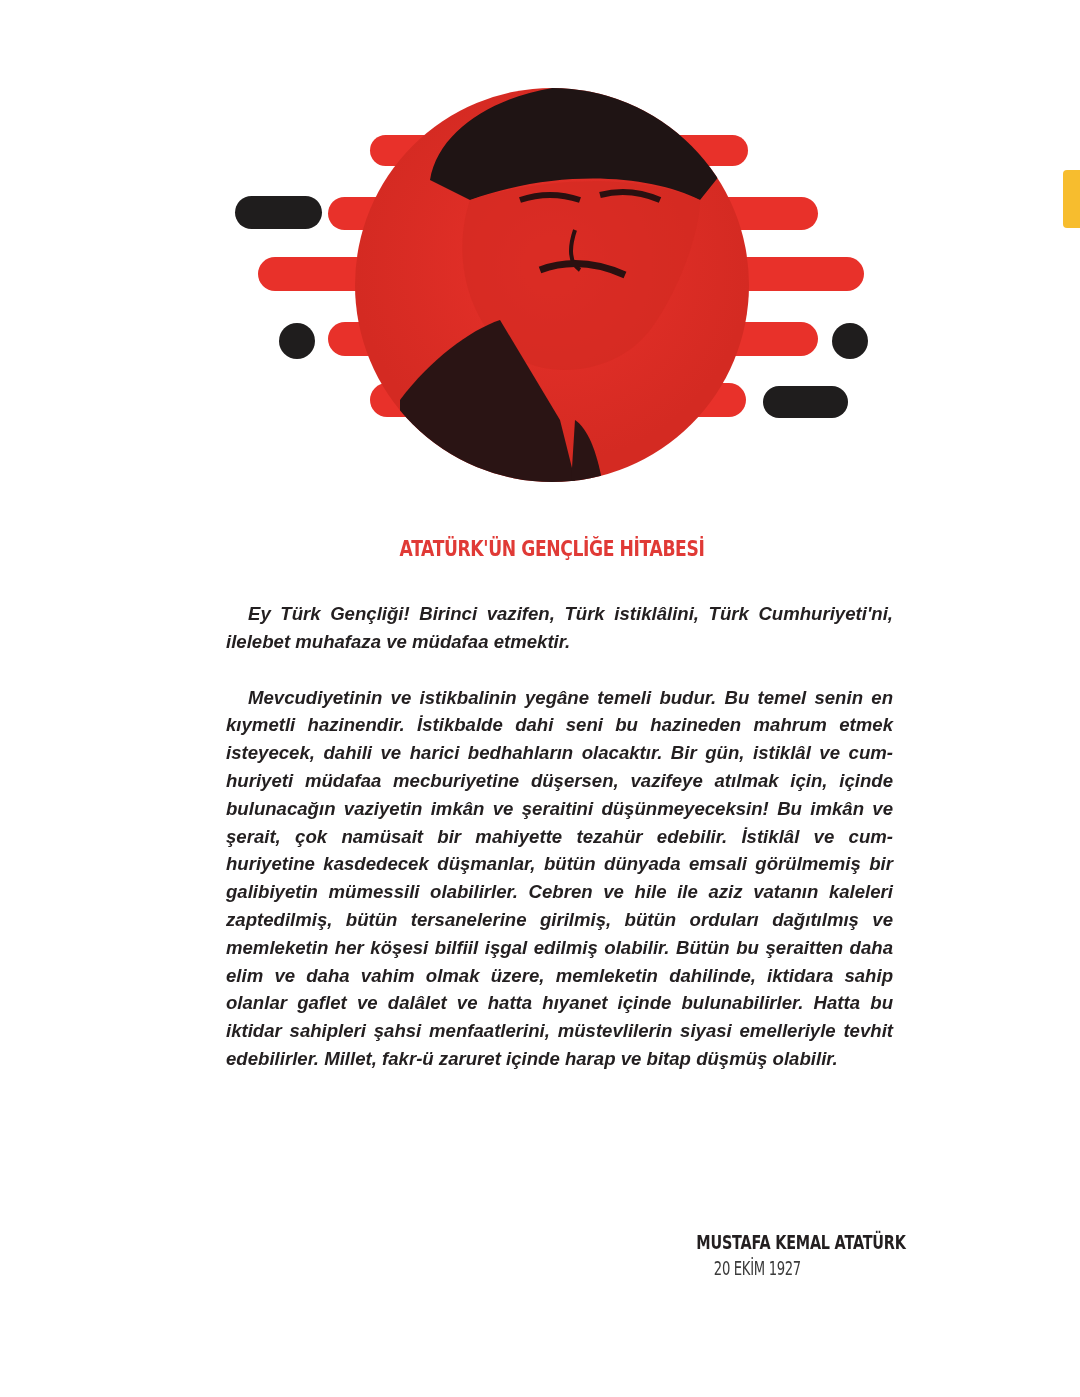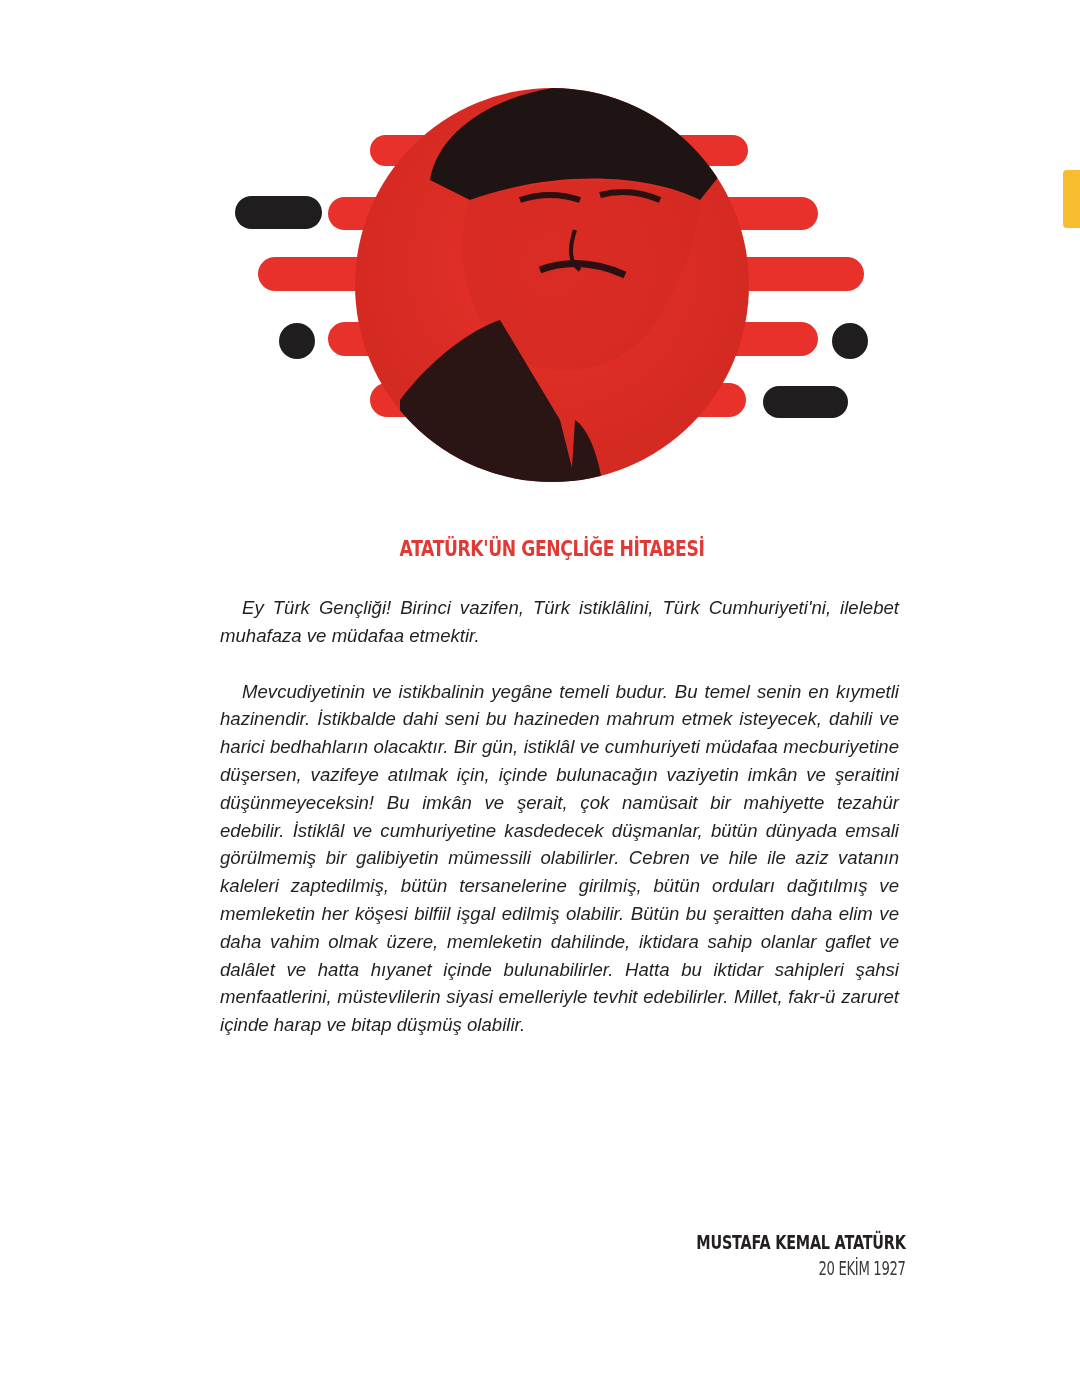--- a/index.html
+++ b/index.html
@@ -18,24 +18,24 @@
     font-family:"DejaVu Sans", sans-serif; font-weight:bold;
     font-size:22px; letter-spacing:-0.5px; color:#e03a36;
     transform:scaleX(0.78); transform-origin:552px 0;
   }
   .body-text {
     position:absolute; left:218px; top:592px; width:683px;
     font-family:"Liberation Sans", sans-serif; font-style:italic;
     font-size:18.6px; line-height:27.8px; color:#231f20;
     text-align:justify; hyphens:manual;
   }
-  .body-text p { margin:2px; text-indent:22px; }
+  .body-text p { margin:8px; text-indent:22px;font-weight:bold; }
   .body-text p + p { margin-top:28px; }
   .signature {
-    position:absolute; right:174px; top:1230px; text-align:right;
+    position:absolute; right:174px; top:1230px; 
   }
   .sig-name {
     font-family:"DejaVu Sans", sans-serif; font-weight:bold; font-size:20px;
     color:#231f20; transform:scaleX(0.72); transform-origin:100% 0;
     white-space:nowrap; letter-spacing:-0.3px;
   }
   .sig-date {
     font-family:"DejaVu Sans", sans-serif; font-size:20px; color:#3a3a3a;
     transform:scaleX(0.66); transform-origin:100% 0; white-space:nowrap;
     margin-top:2px; letter-spacing:-0.5px;

